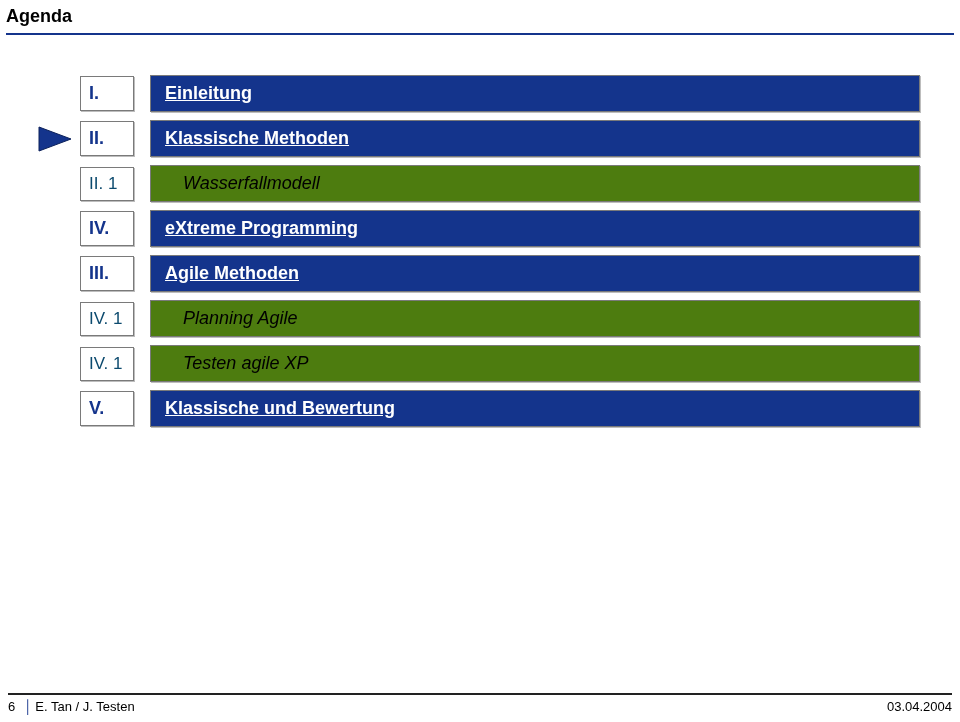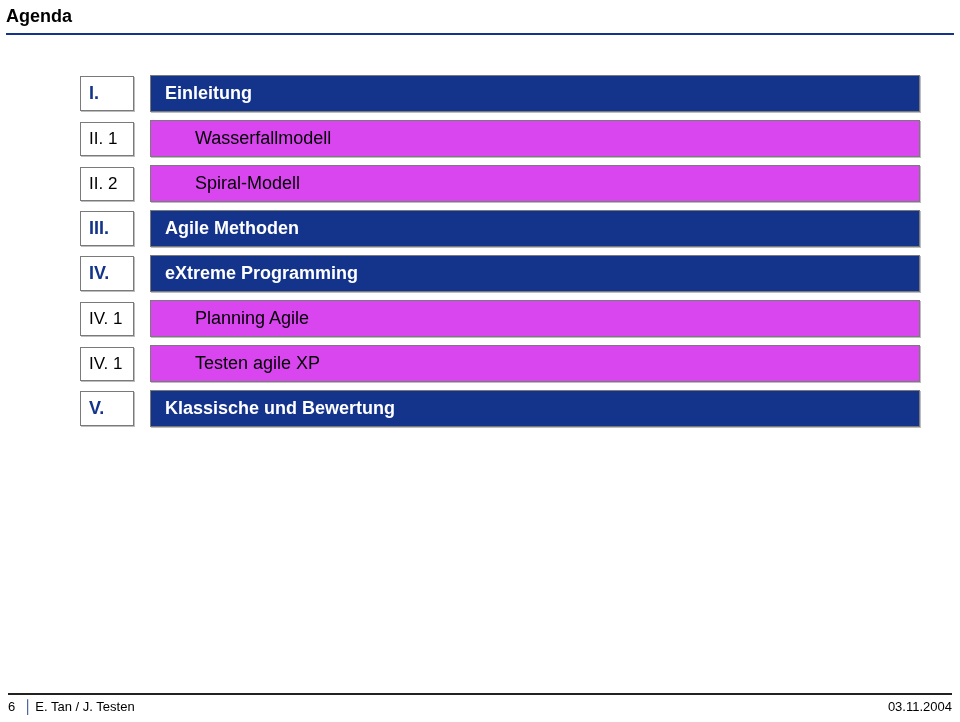--- a/index.html
+++ b/index.html
@@ -15,40 +15,42 @@
     border: 1px solid #7a7a7a;
     box-shadow: 1px 1px 0 #bdbdbd;
     padding: 6px 8px;
     font-size: 18px;
     color: #14348c;
     font-weight: bold;
     background: #fff;
     min-width: 54px;
     text-align: left;
   }
-  .num-sub { color: #000000; font-weight: normal; font-size: 17px; }
+  .num-sub { color: #0c4a6e; font-weight: normal; font-size: 17px; }
   .label-cell { flex: 1; }
   .label-box {
     border: 1px solid #7a7a7a;
     box-shadow: 1px 1px 0 #bdbdbd;
     padding: 7px 12px;
     font-size: 18px;
     background: #fff;
   }
   .row.level0 .label-box {
     background: #14348c;
     color: #fff;
     font-weight: bold;
     padding-left: 14px;
+    text-decoration: underline;
   }
   .row.level1 .label-box {
-    background: #d946ef;
+    background: #4d7c0f;
     color: #000;
-    padding-left: 44px;
+    padding-left: 32px;
     font-weight: normal;
+    font-style: italic;
   }
   .arrow {
     position: absolute;
     left: -42px;
     top: 50%;
     transform: translateY(-50%);
     width: 34px;
     height: 26px;
   }
   .footer {
@@ -75,50 +77,53 @@
 
 <div class="content" id="agenda-content">
       <div class="row level0">
         <div class="num-cell">
           <div class="num-box">I.</div>
         </div>
         <div class="label-cell">
           <div class="label-box">Einleitung</div>
         </div>
       </div>
+      <div class="row level0">
+        <div class="num-cell">
+          <svg viewBox="0 0 34 26" class="arrow">
+            <polygon points="1,1 33,13 1,25" fill="#14348c" stroke="#0c215a" stroke-width="1"></polygon>
+          </svg>
+          <div class="num-box">II.</div>
+        </div>
+        <div class="label-cell">
+          <div class="label-box">Klassische Methoden</div>
+        </div>
+      </div>
       <div class="row level1">
         <div class="num-cell">
           <div class="num-box num-sub">II. 1</div>
         </div>
         <div class="label-cell">
           <div class="label-box">Wasserfallmodell</div>
         </div>
       </div>
-      <div class="row level1">
+      <div class="row level0">
         <div class="num-cell">
-          <div class="num-box num-sub">II. 2</div>
+          <div class="num-box">IV.</div>
         </div>
         <div class="label-cell">
-          <div class="label-box">Spiral-Modell</div>
+          <div class="label-box">eXtreme Programming</div>
         </div>
       </div>
       <div class="row level0">
         <div class="num-cell">
           <div class="num-box">III.</div>
         </div>
         <div class="label-cell">
           <div class="label-box">Agile Methoden</div>
-        </div>
-      </div>
-      <div class="row level0">
-        <div class="num-cell">
-          <div class="num-box">IV.</div>
-        </div>
-        <div class="label-cell">
-          <div class="label-box">eXtreme Programming</div>
         </div>
       </div>
       <div class="row level1">
         <div class="num-cell">
           <div class="num-box num-sub">IV. 1</div>
         </div>
         <div class="label-cell">
           <div class="label-box">Planning Agile</div>
         </div>
       </div>
@@ -141,17 +146,17 @@
     </div>
 
 <div class="footer">
   <div class="footer-rule"></div>
   <div class="footer-line">
     <div class="footer-left">
       <span class="page-no">6</span>
       <span class="sep">│</span>
       <span>E. Tan / J. Testen</span>
     </div>
-    <div>03.11.2004</div>
+    <div>03.04.2004</div>
   </div>
 </div>
 
 </div>
 
 </body></html>

